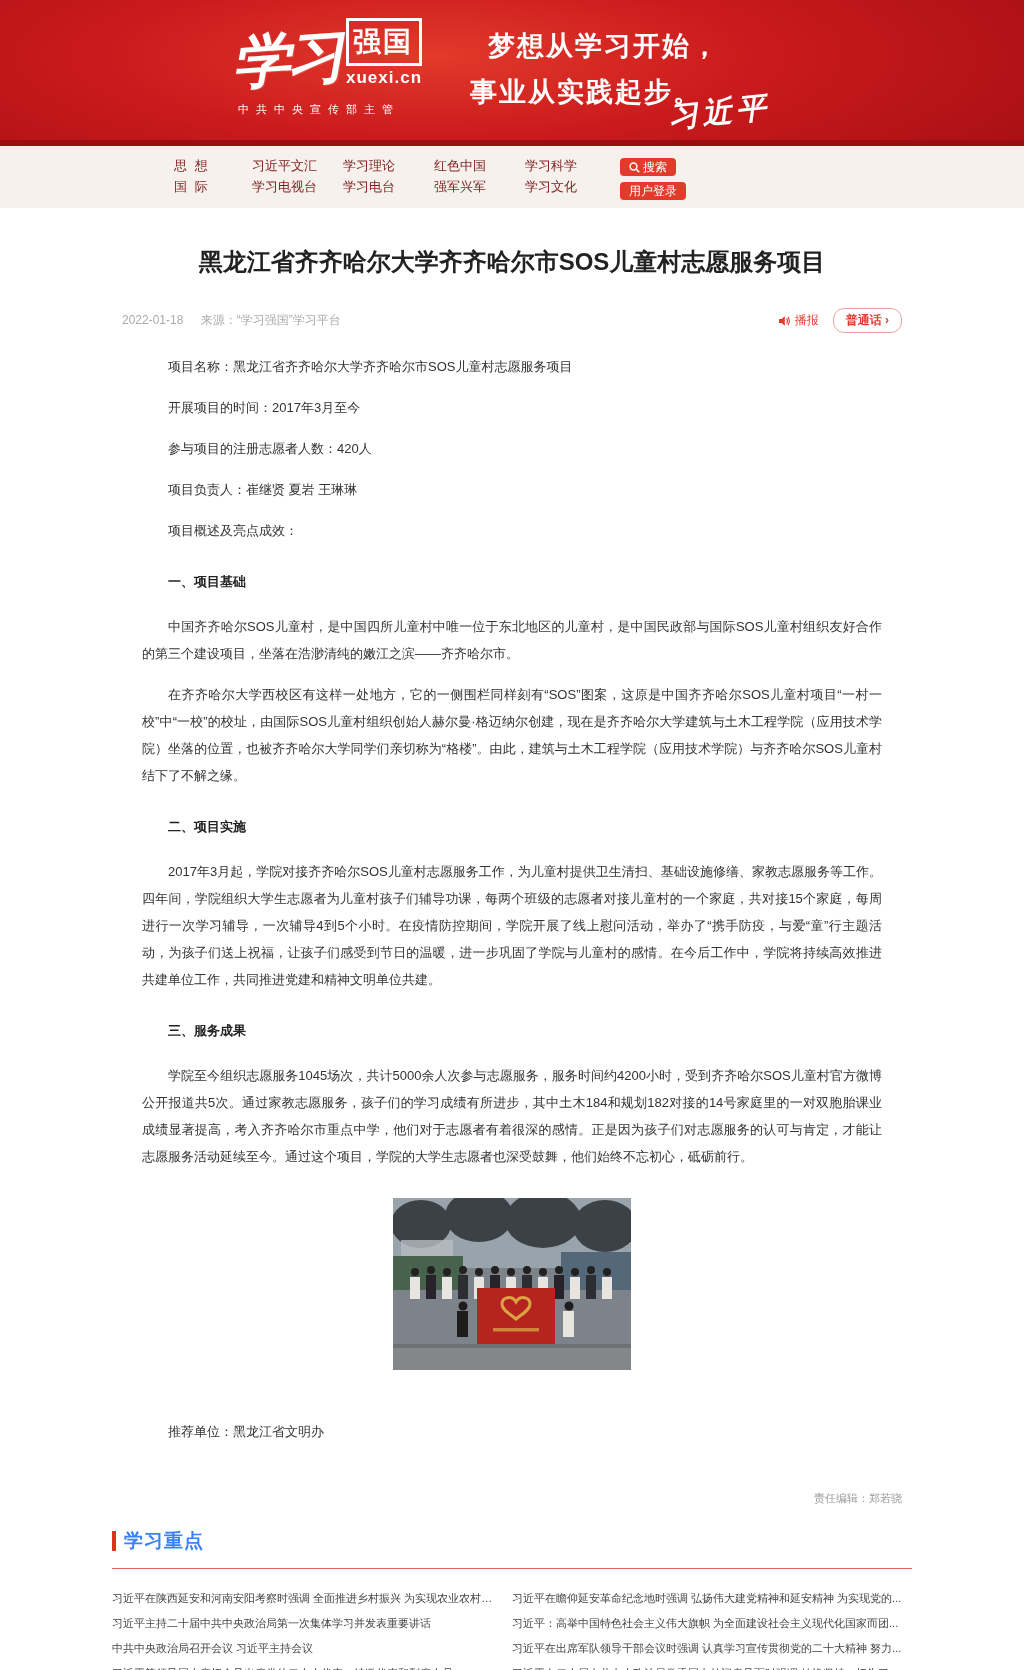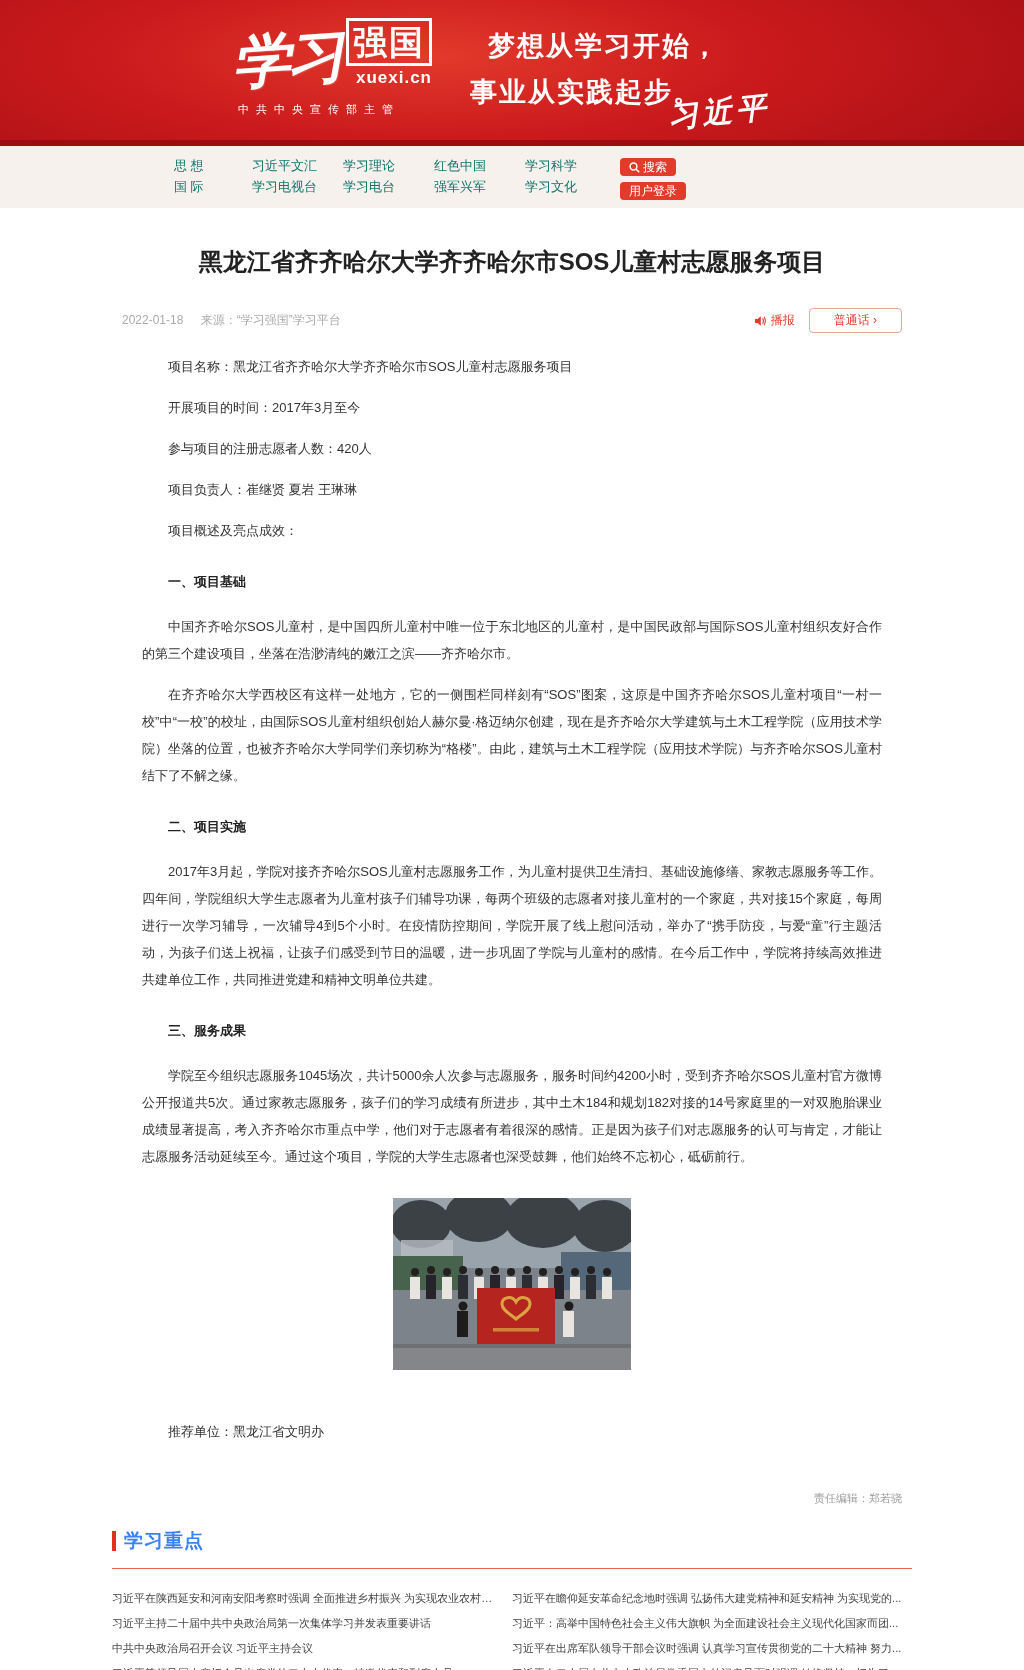--- a/index.html
+++ b/index.html
@@ -3,48 +3,48 @@
 <meta charset="utf-8">
 <style>
   html,body{margin:0;padding:0;background:#fff;}
   body{width:1024px;min-height:1670px;font-family:"Liberation Sans","DejaVu Sans",sans-serif;color:#333;}
   
   .banner{height:140px;background:radial-gradient(ellipse 70% 130% at 42% 40%,#e23a2b 0%,#cb1a1d 45%,#a60f13 100%);position:relative;overflow:hidden;}
   .logo{position:absolute;left:232px;top:18px;color:#fff;}
   .logo-row{display:flex;align-items:flex-end;}
   .logo-script{font-family:"DejaVu Serif","Liberation Serif",serif;font-style:italic;font-weight:bold;font-size:58px;line-height:58px;letter-spacing:-4px;transform:rotate(-4deg);text-shadow:1px 1px 0 rgba(255,255,255,.15);}
   .logo-boxwrap{margin-left:6px;}
-  .logo-box{border:3px solid #fff;padding:2px 4px;font-size:34px;font-weight:bold;letter-spacing:2px;line-height:38px;}
+  .logo-box{border:3px solid #fff;padding:2px 4px;font-size:28px;font-weight:bold;letter-spacing:2px;line-height:38px;}
   .logo-domain{font-weight:bold;font-size:17px;text-align:right;letter-spacing:1px;margin-top:2px;}
   .logo-sub{position:absolute;left:238px;top:102px;color:#fff;font-size:11px;letter-spacing:7px;}
   .slogan{position:absolute;left:488px;top:28px;color:#fff;font-family:Liberation Serif, serif;font-weight:bold;}
   .slogan-l1{font-size:27px;letter-spacing:2px;}
   .slogan-l2{font-size:27px;letter-spacing:2px;margin-top:10px;margin-left:-18px;}
   .signature{position:absolute;left:668px;top:92px;color:#fff;font-family:"DejaVu Serif","Liberation Serif",serif;font-style:italic;font-weight:bold;font-size:30px;transform:rotate(-6deg);letter-spacing:4px;}
   .banner-strip{height:6px;background:#9c0d12;}
   
   .nav{background:#f6f1ec;padding:8px 0 9px;}
   .nav-inner{width:800px;margin:0 auto;position:relative;}
   .nav-row{display:flex;padding-left:62px;margin:3px 0;}
-  .nav-item{font-size:13px;color:#0f766e;cursor:pointer;}
+  .nav-item{font-size:13px;color:#7f1d1d;cursor:pointer;font-family:Liberation Mono, monospace;}
   .nav-row .nav-item{width:91px;}
   .nav-row .nav-item:first-child{width:78px;}
   .nav-btn{position:absolute;left:508px;display:flex;align-items:center;background:#e23a2b;color:#fff;font-size:12px;border:none;border-radius:4px;padding:2px 9px;cursor:pointer;height:18px;}
   .nav-btn svg{margin-right:3px;}
   #btn-search{top:1px;}
   #btn-login{top:25px;}
   
   .content{width:800px;margin:0 auto;}
   .article-title{font-size:24px;font-weight:bold;color:#222;text-align:center;margin:38px 40px 0;line-height:32px;}
   .meta{display:flex;justify-content:space-between;align-items:center;margin:30px 10px 0;font-size:12px;color:#aaa;gap:8px;}
   .meta-left span{margin-right:14px;}
   .meta-right{display:flex;align-items:center;}
   .broadcast{display:flex;align-items:center;color:#e23a2b;cursor:pointer;margin-right:14px;}
   .broadcast svg{margin-right:4px;}
-  .mandarin-btn{border:1px solid #eba49b;color:#e23a2b;background:#fff;border-radius:4px;font-size:12px;padding:3px 24px;cursor:pointer;}
+  .mandarin-btn{border:1px solid #eba49b;color:#e23a2b;background:#fff;border-radius:11px;font-size:12px;padding:3px 12px;cursor:pointer;font-weight:bold;}
   .body-text{padding:6px 30px 0;}
   .para{font-size:13px;line-height:27px;color:#333;text-indent:2em;margin:14px 0;text-align:justify;}
   .para-h{font-size:13px;line-height:27px;color:#222;font-weight:bold;text-indent:2em;margin:24px 0 18px;}
   
   .photo-wrap{text-align:center;margin-top:28px;}
   .photo{width:238px;height:172px;display:inline-block;}
   .recommender{margin-top:24px;}
   .editor{text-align:right;font-size:11px;color:#9a9a9a;margin:46px 10px 0;}
   
   .hl{margin-top:22px;}

